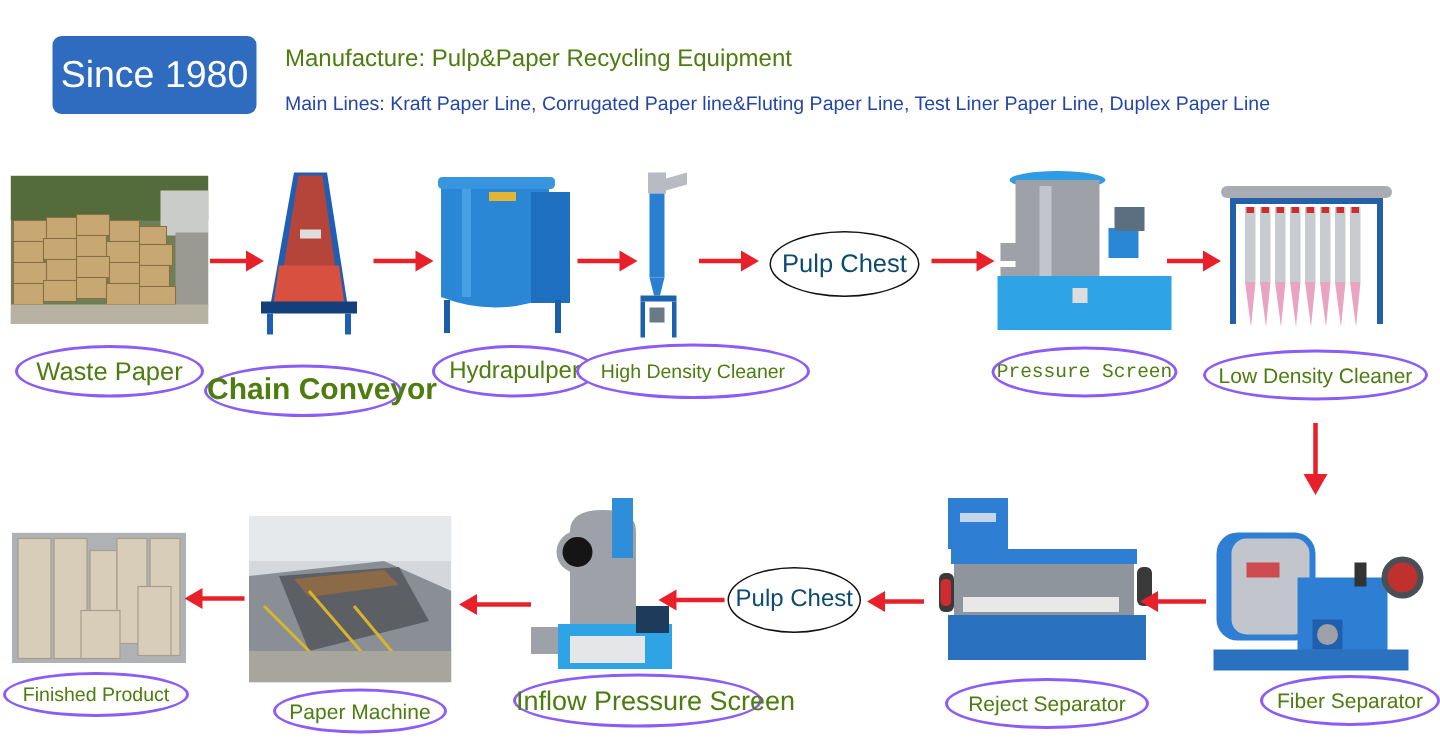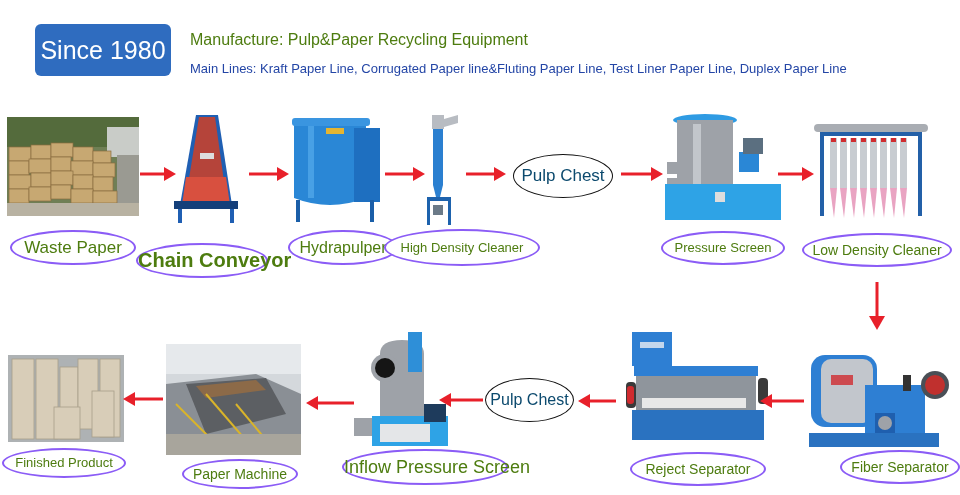--- a/index.html
+++ b/index.html
@@ -144,21 +144,21 @@
         <rect x="89" y="18" width="5" height="4"></rect>
     </g>
   </svg>
 </div>
 
 <div class="abs label" style="left:10px;top:230px;width:126px;height:35px;line-height:31px;font-size:17px;">Waste Paper</div>
 <div class="abs label" style="left:136px;top:243px;width:132px;height:35px;line-height:31px;font-size:20px;font-weight:bold;">Chain Conveyor</div>
 <div class="abs label" style="left:288px;top:230px;width:110px;height:35px;line-height:31px;font-size:16px;">Hydrapulper</div>
 <div class="abs label" style="left:384px;top:229px;width:156px;height:37px;line-height:33px;font-size:13px;">High Density Cleaner</div>
 <div class="abs chest" style="left:513px;top:154px;width:100px;height:44px;line-height:41px;font-size:17px;">Pulp Chest</div>
-<div class="abs label" style="left:661px;top:231px;width:124px;height:34px;line-height:30px;font-size:13px;">Pressure Screen</div>
+<div class="abs label" style="left:661px;top:231px;width:124px;height:34px;line-height:30px;font-size:13px;font-family:Liberation Mono, monospace;">Pressure Screen</div>
 <div class="abs label" style="left:802px;top:233px;width:150px;height:34px;line-height:30px;font-size:14px;text-align:center;">Low Density Cleaner</div>
 
 <div class="abs img" style="left:805px;top:345px;width:146px;height:108px;">
   <svg width="146" height="108" viewBox="0 0 146 108">
     <rect x="6" y="10" width="66" height="72" rx="14" fill="#2e7fd3"></rect>
     <rect x="16" y="14" width="52" height="64" rx="10" fill="#c2c6cc"></rect>
     <rect x="26" y="30" width="22" height="10" fill="#d02b2f" opacity="0.8"></rect>
     <rect x="60" y="40" width="60" height="50" fill="#2e7fd3"></rect>
     <rect x="70" y="68" width="20" height="20" fill="#1f5fae"></rect>
     <circle cx="80" cy="78" r="7" fill="#9ea2a8"></circle>

